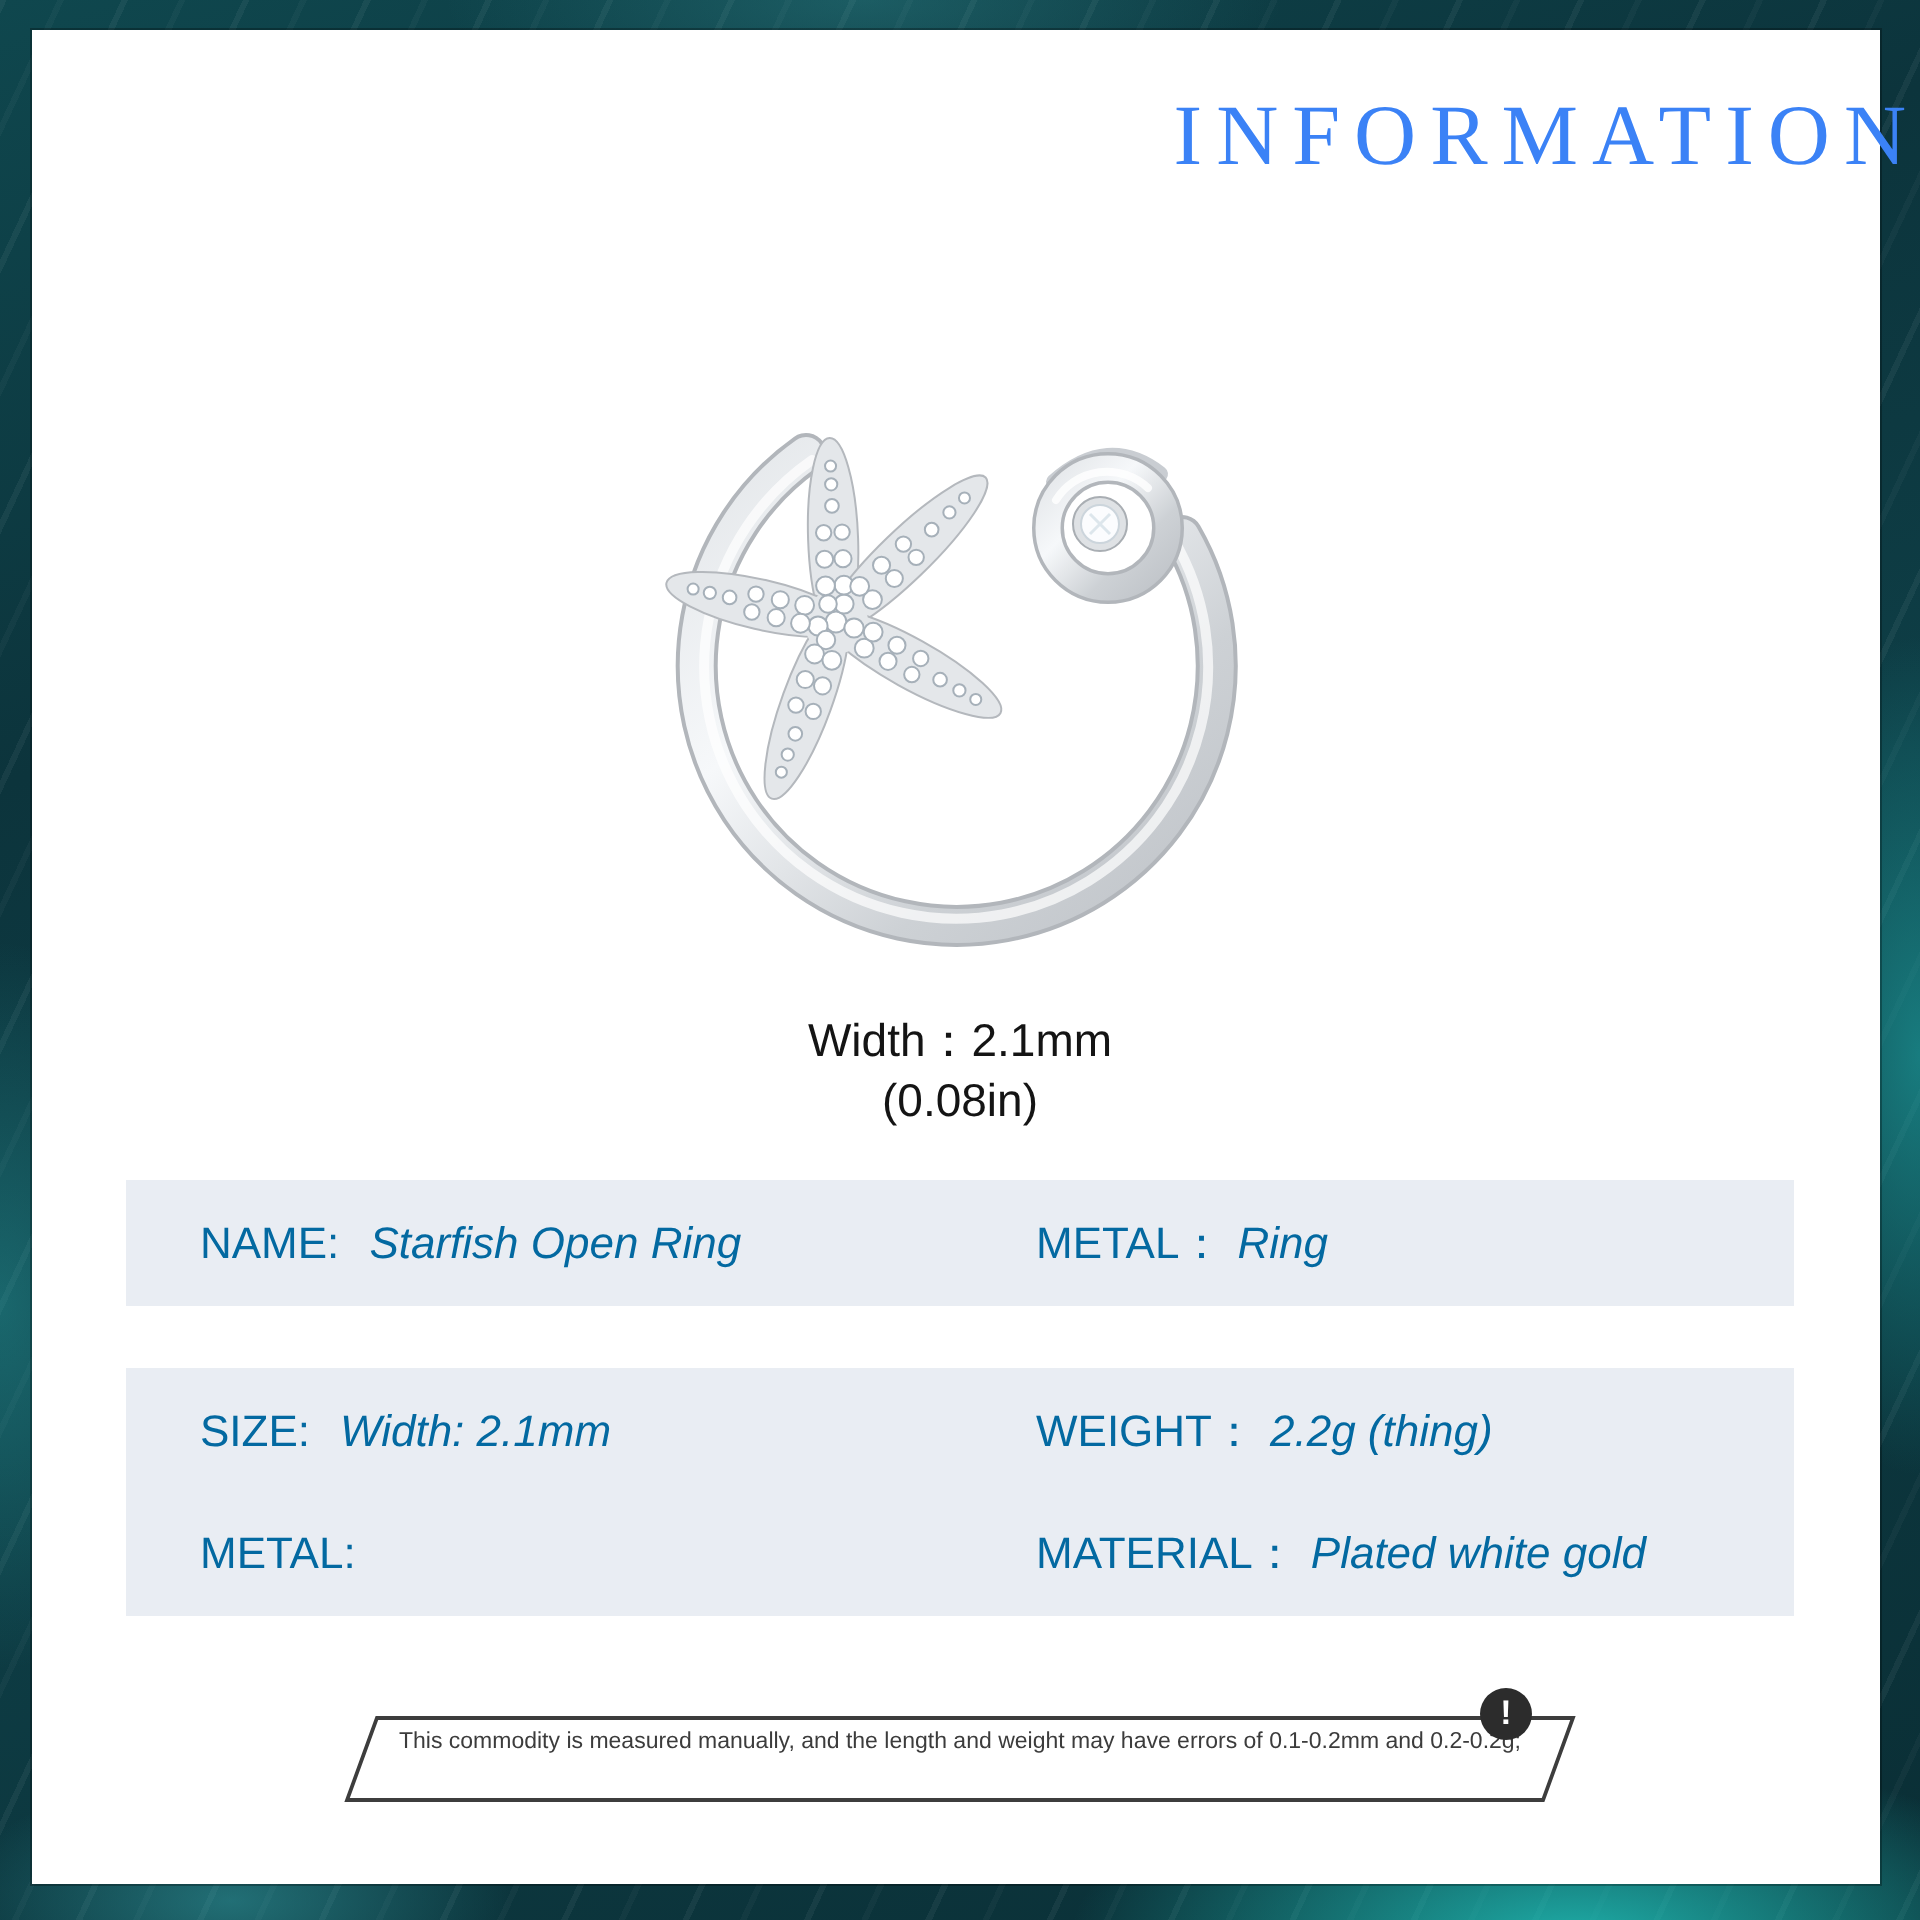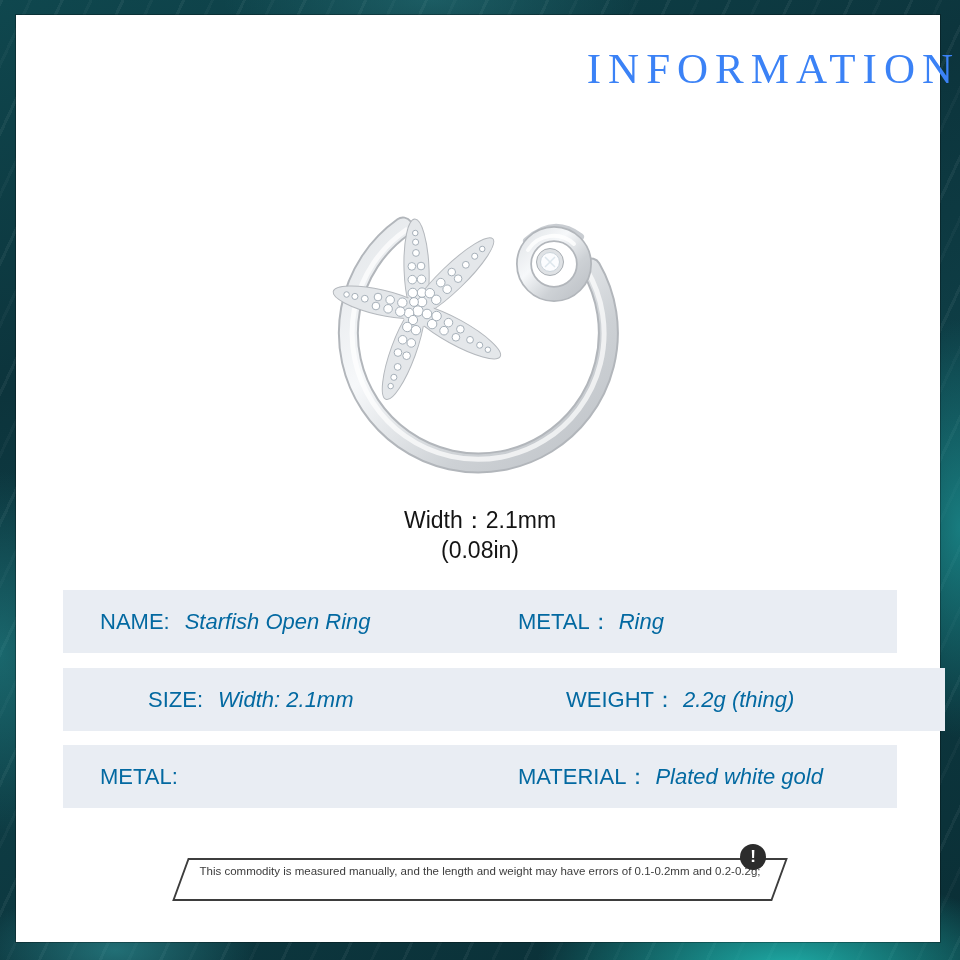--- a/index.html
+++ b/index.html
@@ -25,21 +25,21 @@
     font-family:"Liberation Serif", serif;font-weight:400;
     font-size:43px;letter-spacing:7px;color:#3b82f6;
   }
   .ring-wrap{left:318px;top:168px;width:332px;height:322px;}
   .caption{left:0;right:0;top:505px;text-align:center;color:#141414;
     font-size:23px;line-height:30px;}
   .spec-row{
     left:63px;width:834px;height:63px;background:#e9edf3;
     display:flex;align-items:center;color:#0369a1;font-size:22px;white-space:nowrap;
   }
-  .row-1{top:590px;} .row-2{top:668px;padding-left:48px;} .row-3{top:745px;}
+  .row-1{top:590px;} .row-2{top:684px;} .row-3{top:745px;}
   .cell-left{width:455px;padding-left:37px;box-sizing:border-box;display:flex;align-items:baseline;}
   .cell-right{flex:1;display:flex;align-items:baseline;}
   .spec-value{margin-left:15px;font-style:italic;}
   .cell-right .spec-value{margin-left:7px;}
   .banner{left:180px;top:858px;width:600px;height:43px;}
   .banner-border{
     position:absolute;inset:0;border:2px solid #3d3d3d;background:#fff;
     transform:skewX(-20deg);box-sizing:border-box;
   }
   .banner-text{

